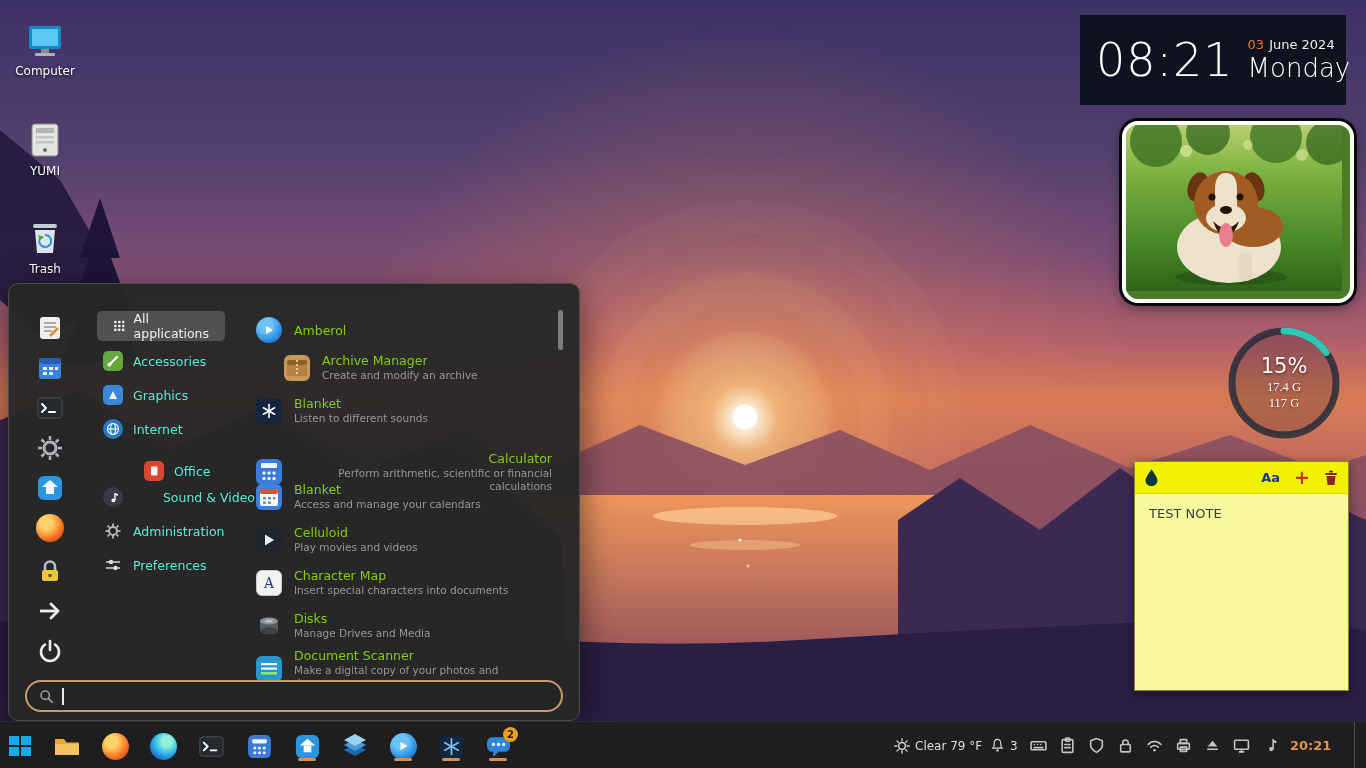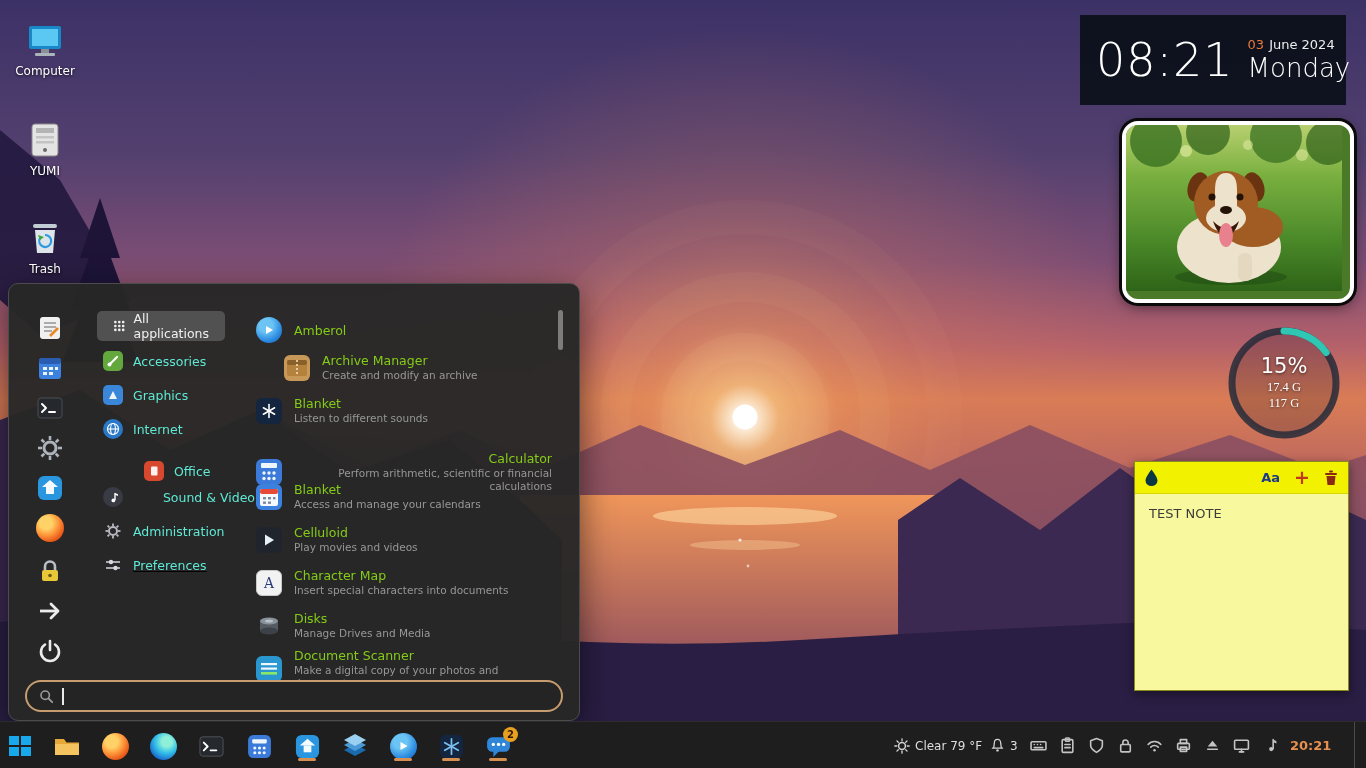--- a/index.html
+++ b/index.html
@@ -343,21 +343,21 @@
               <line x1="14" y1="9" x2="16.5" y2="9"></line>
               <line x1="3.6" y1="3.6" x2="5.4" y2="5.4"></line>
               <line x1="12.6" y1="12.6" x2="14.4" y2="14.4"></line>
               <line x1="3.6" y1="14.4" x2="5.4" y2="12.6"></line>
               <line x1="12.6" y1="5.4" x2="14.4" y2="3.6"></line>
             </g>
           </svg>
       </span>
       <span class="lb">Administration</span>
     </div>
-    <div class="cat" style="top:267px;text-decoration:underline;">
+    <div class="cat" style="top:267px;">
       <span class="catic">
         <svg width="18" height="18" viewBox="0 0 18 18">
             <line x1="2" y1="6" x2="16" y2="6" stroke="#b8b8c0" stroke-width="1.8"></line>
             <line x1="2" y1="12" x2="16" y2="12" stroke="#b8b8c0" stroke-width="1.8"></line>
             <circle cx="7" cy="6" r="2.2" fill="#d8d8e0"></circle>
             <circle cx="11.5" cy="12" r="2.2" fill="#d8d8e0"></circle>
           </svg>
       </span>
       <span class="lb">Preferences</span>
     </div>

